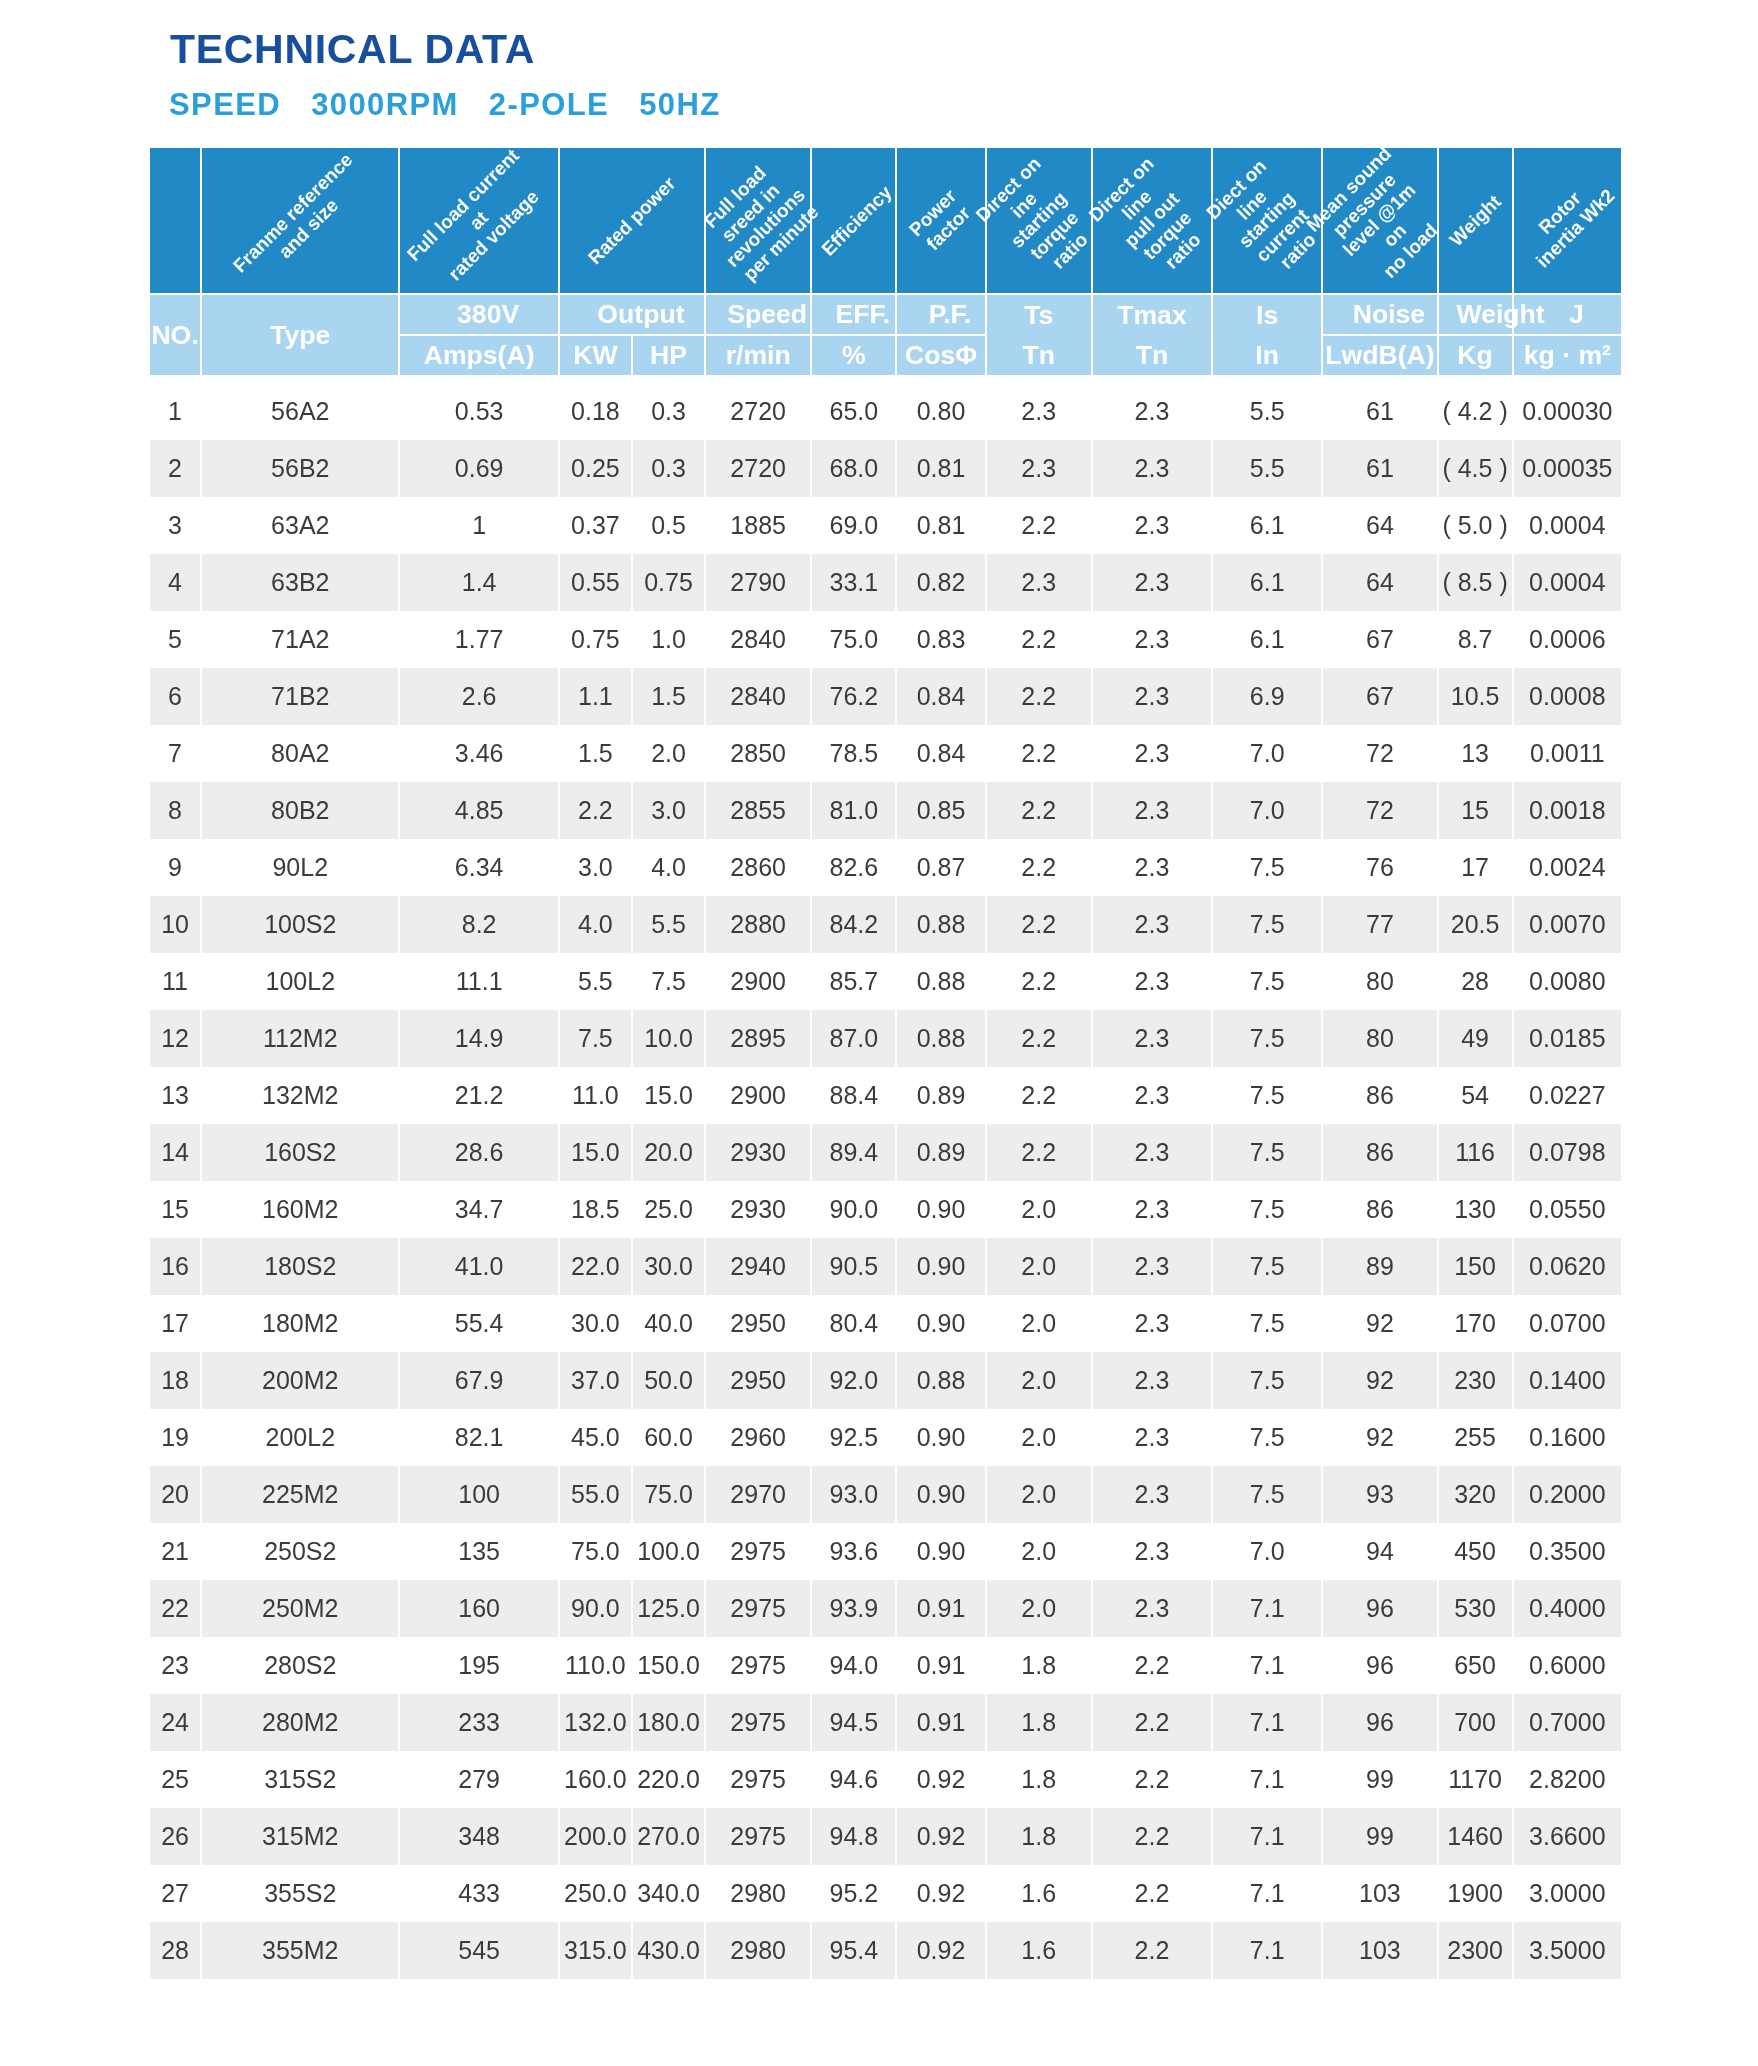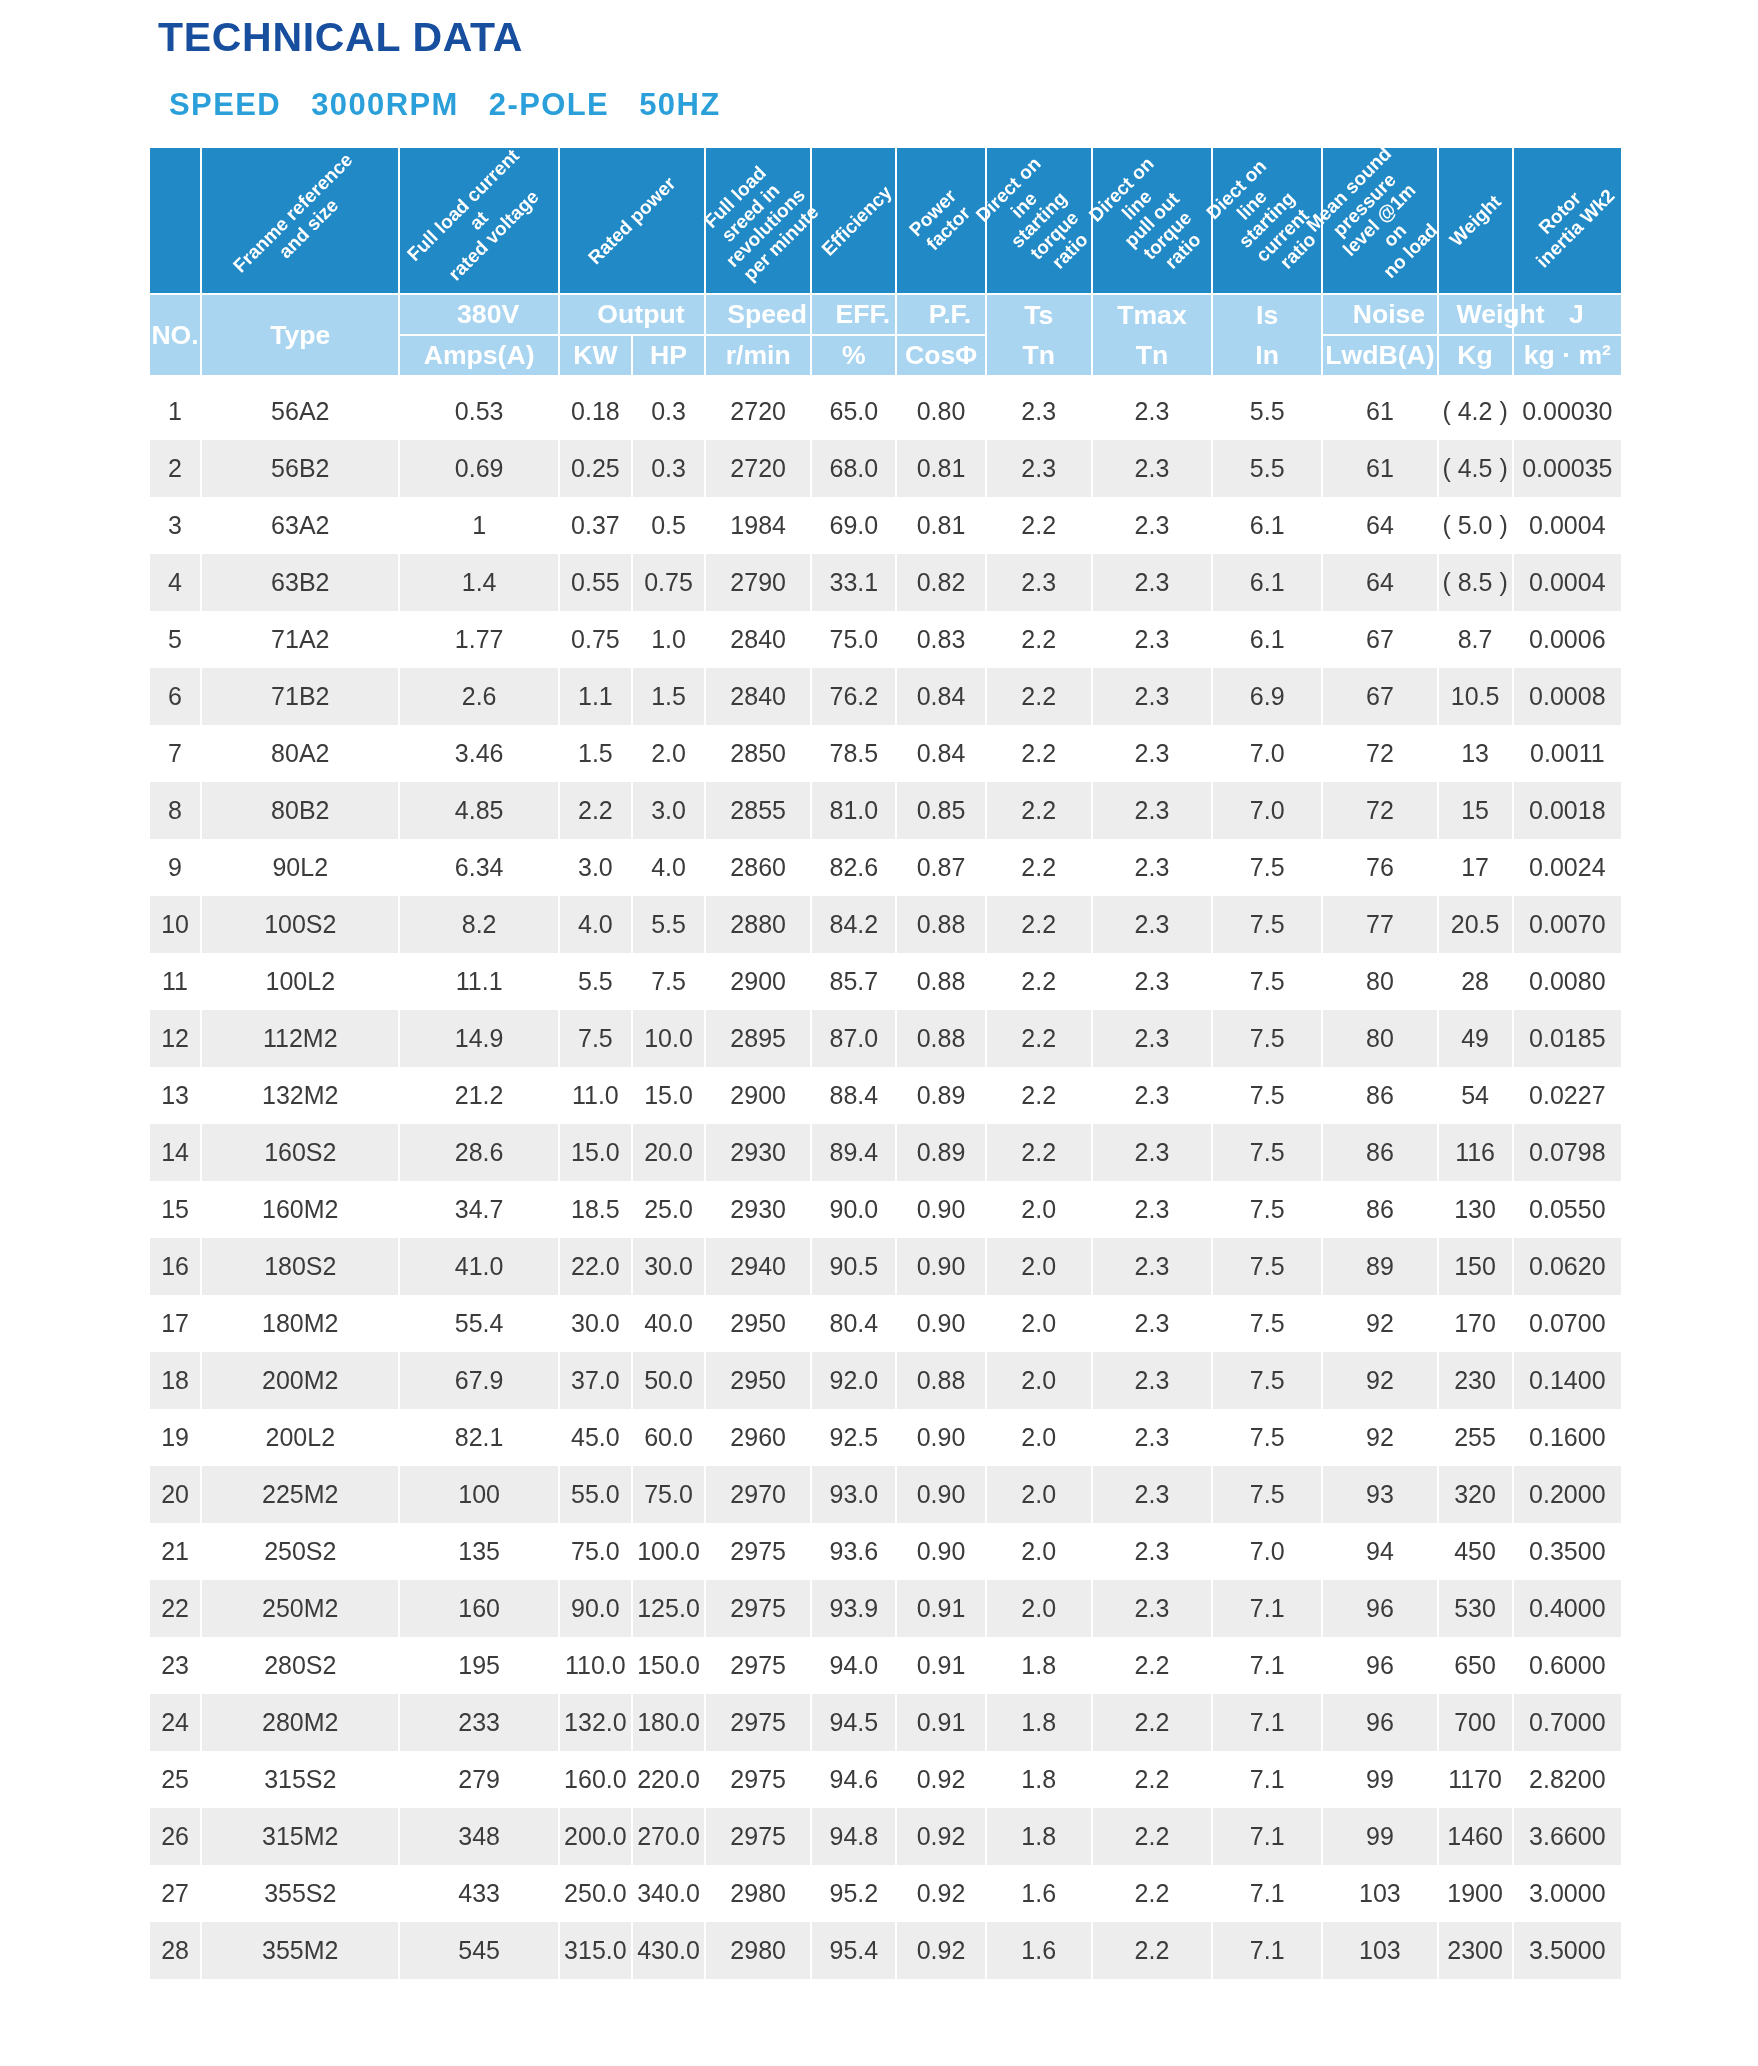--- a/index.html
+++ b/index.html
@@ -9,21 +9,21 @@
     width: 1758px;
     height: 2066px;
     font-family: "Liberation Sans", sans-serif;
     position: relative;
     overflow: hidden;
   }
   .page-title {
     position: absolute;
     left: 158px;
     top: 14px;
-    margin: 0;
+    margin: 12px;
     font-size: 41px;
     font-weight: 900;
     letter-spacing: 0.7px;
     color: #174e9e;
   }
   .page-subtitle {
     position: absolute;
     left: 159px;
     top: 77px;
     margin: 10px;
@@ -215,21 +215,21 @@
         <td>61</td>
         <td>( 4.5 )</td>
         <td>0.00035</td>
       </tr>
       <tr>
         <td>3</td>
         <td>63A2</td>
         <td>1</td>
         <td>0.37</td>
         <td>0.5</td>
-        <td>1984</td>
+        <td>1885</td>
         <td>69.0</td>
         <td>0.81</td>
         <td>2.2</td>
         <td>2.3</td>
         <td>6.1</td>
         <td>64</td>
         <td>( 5.0 )</td>
         <td>0.0004</td>
       </tr>
       <tr class="alt">

